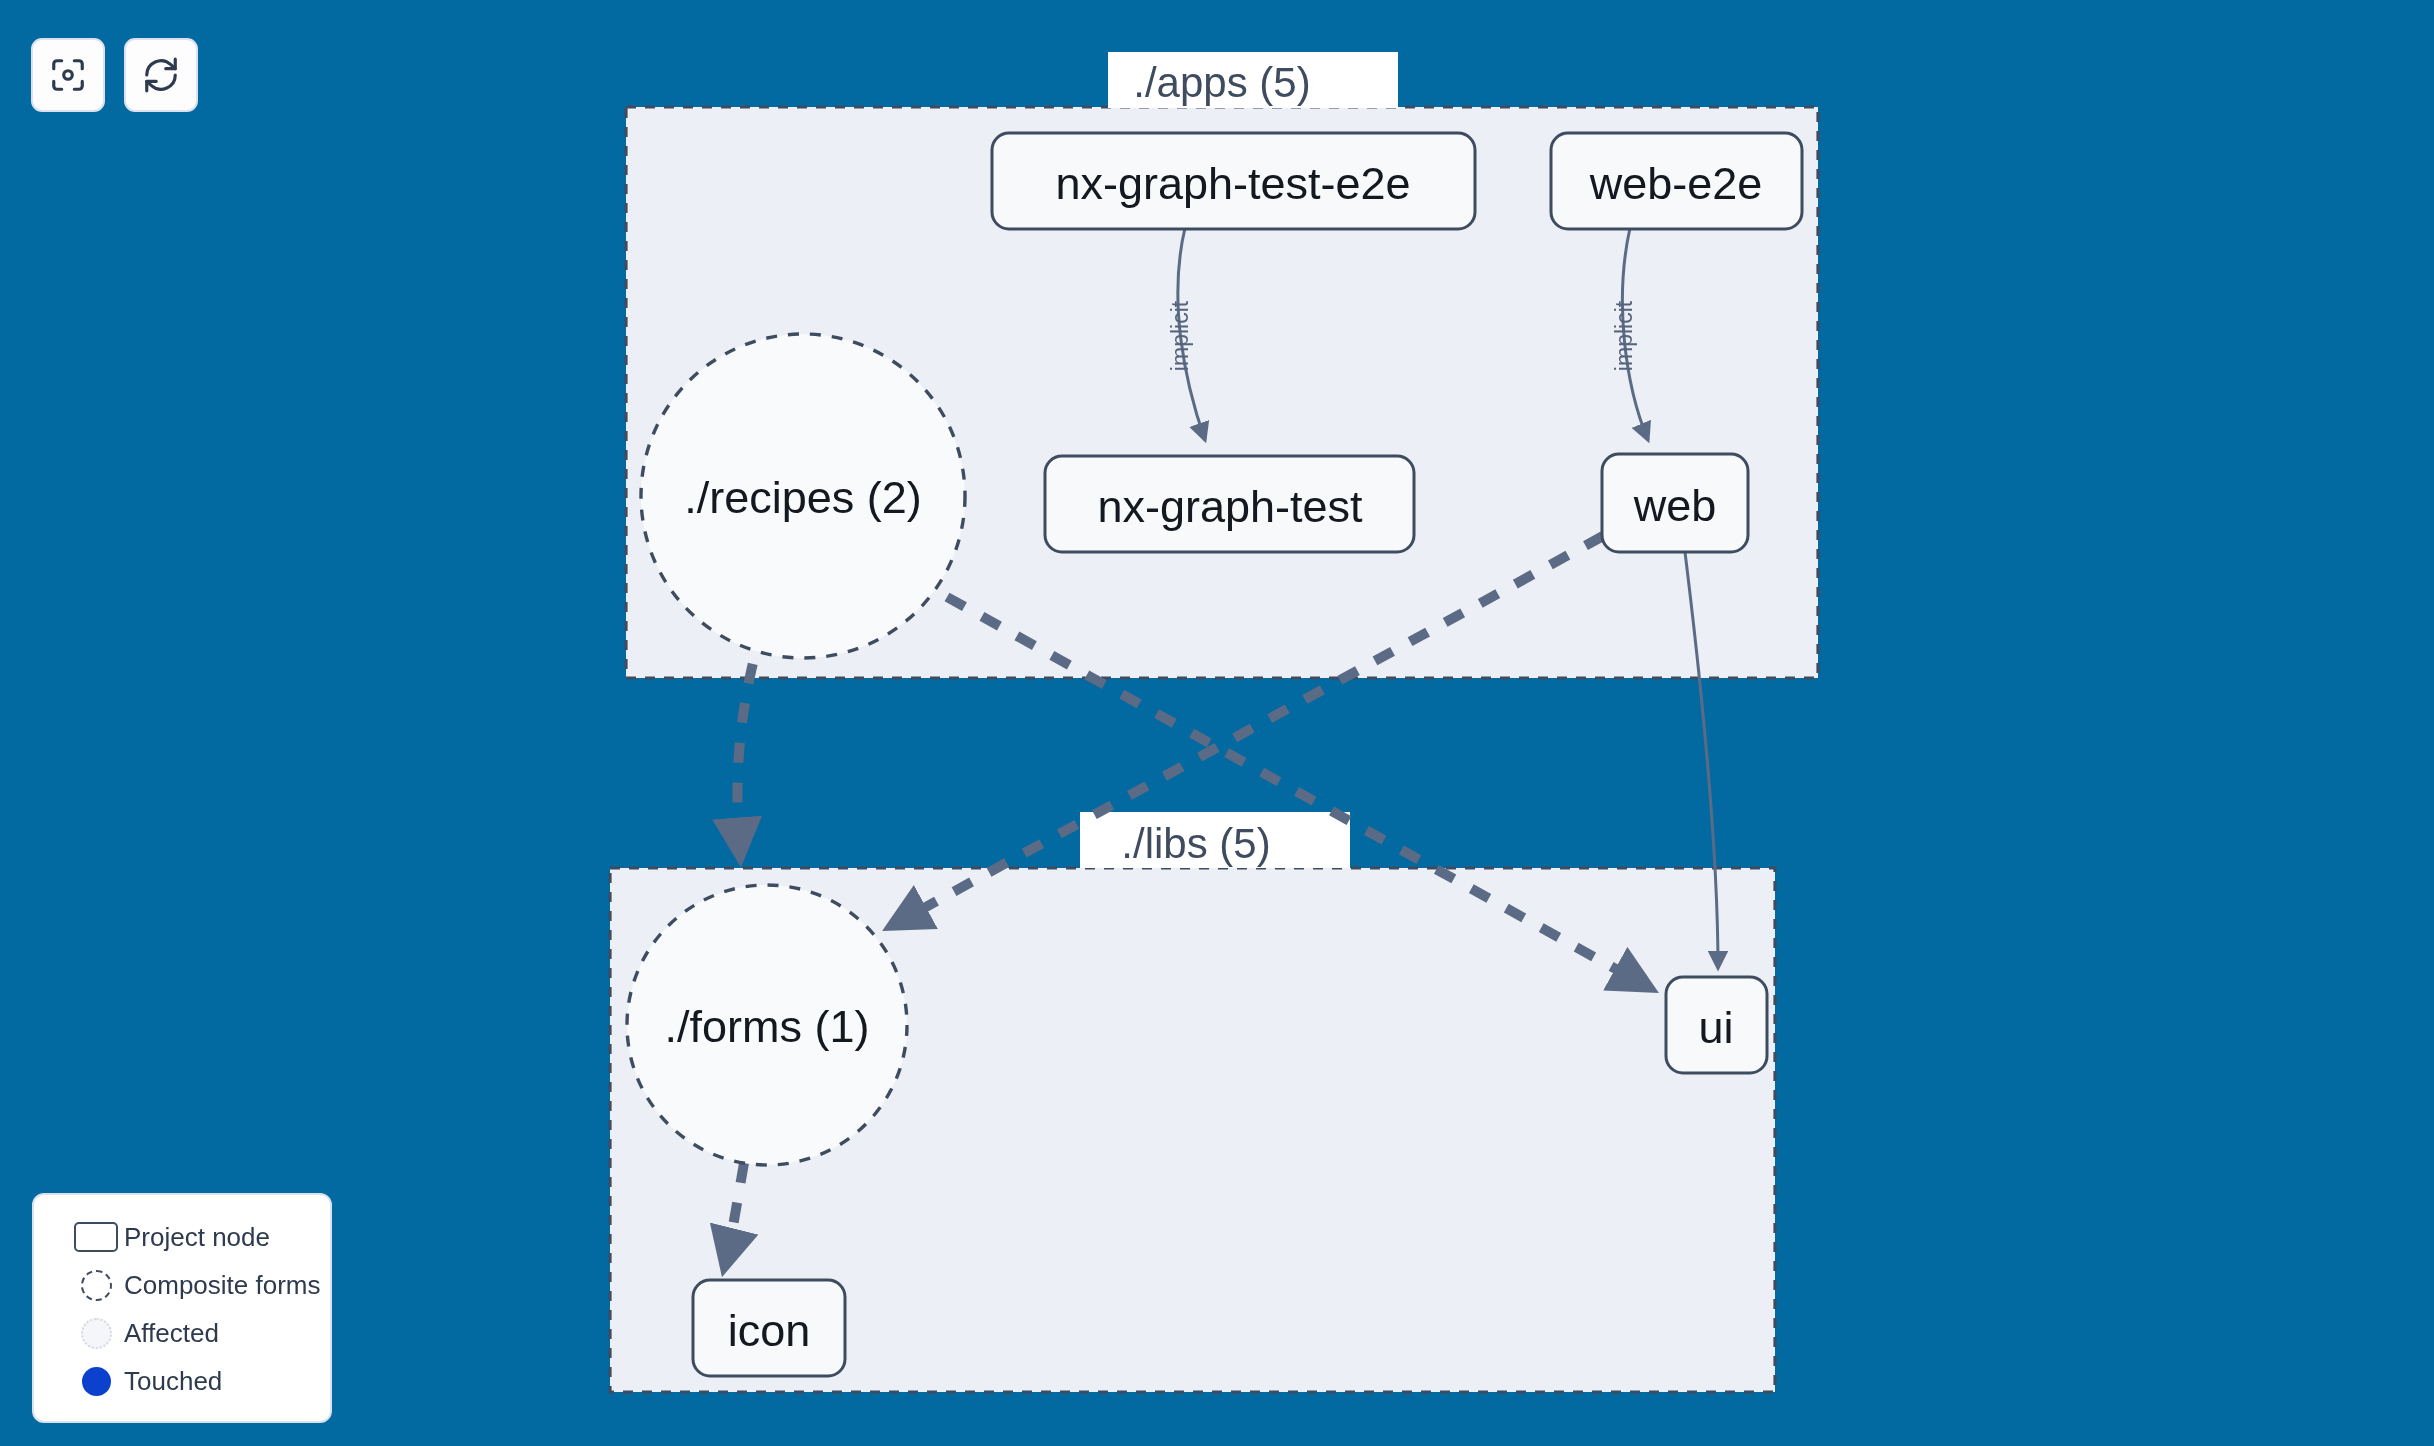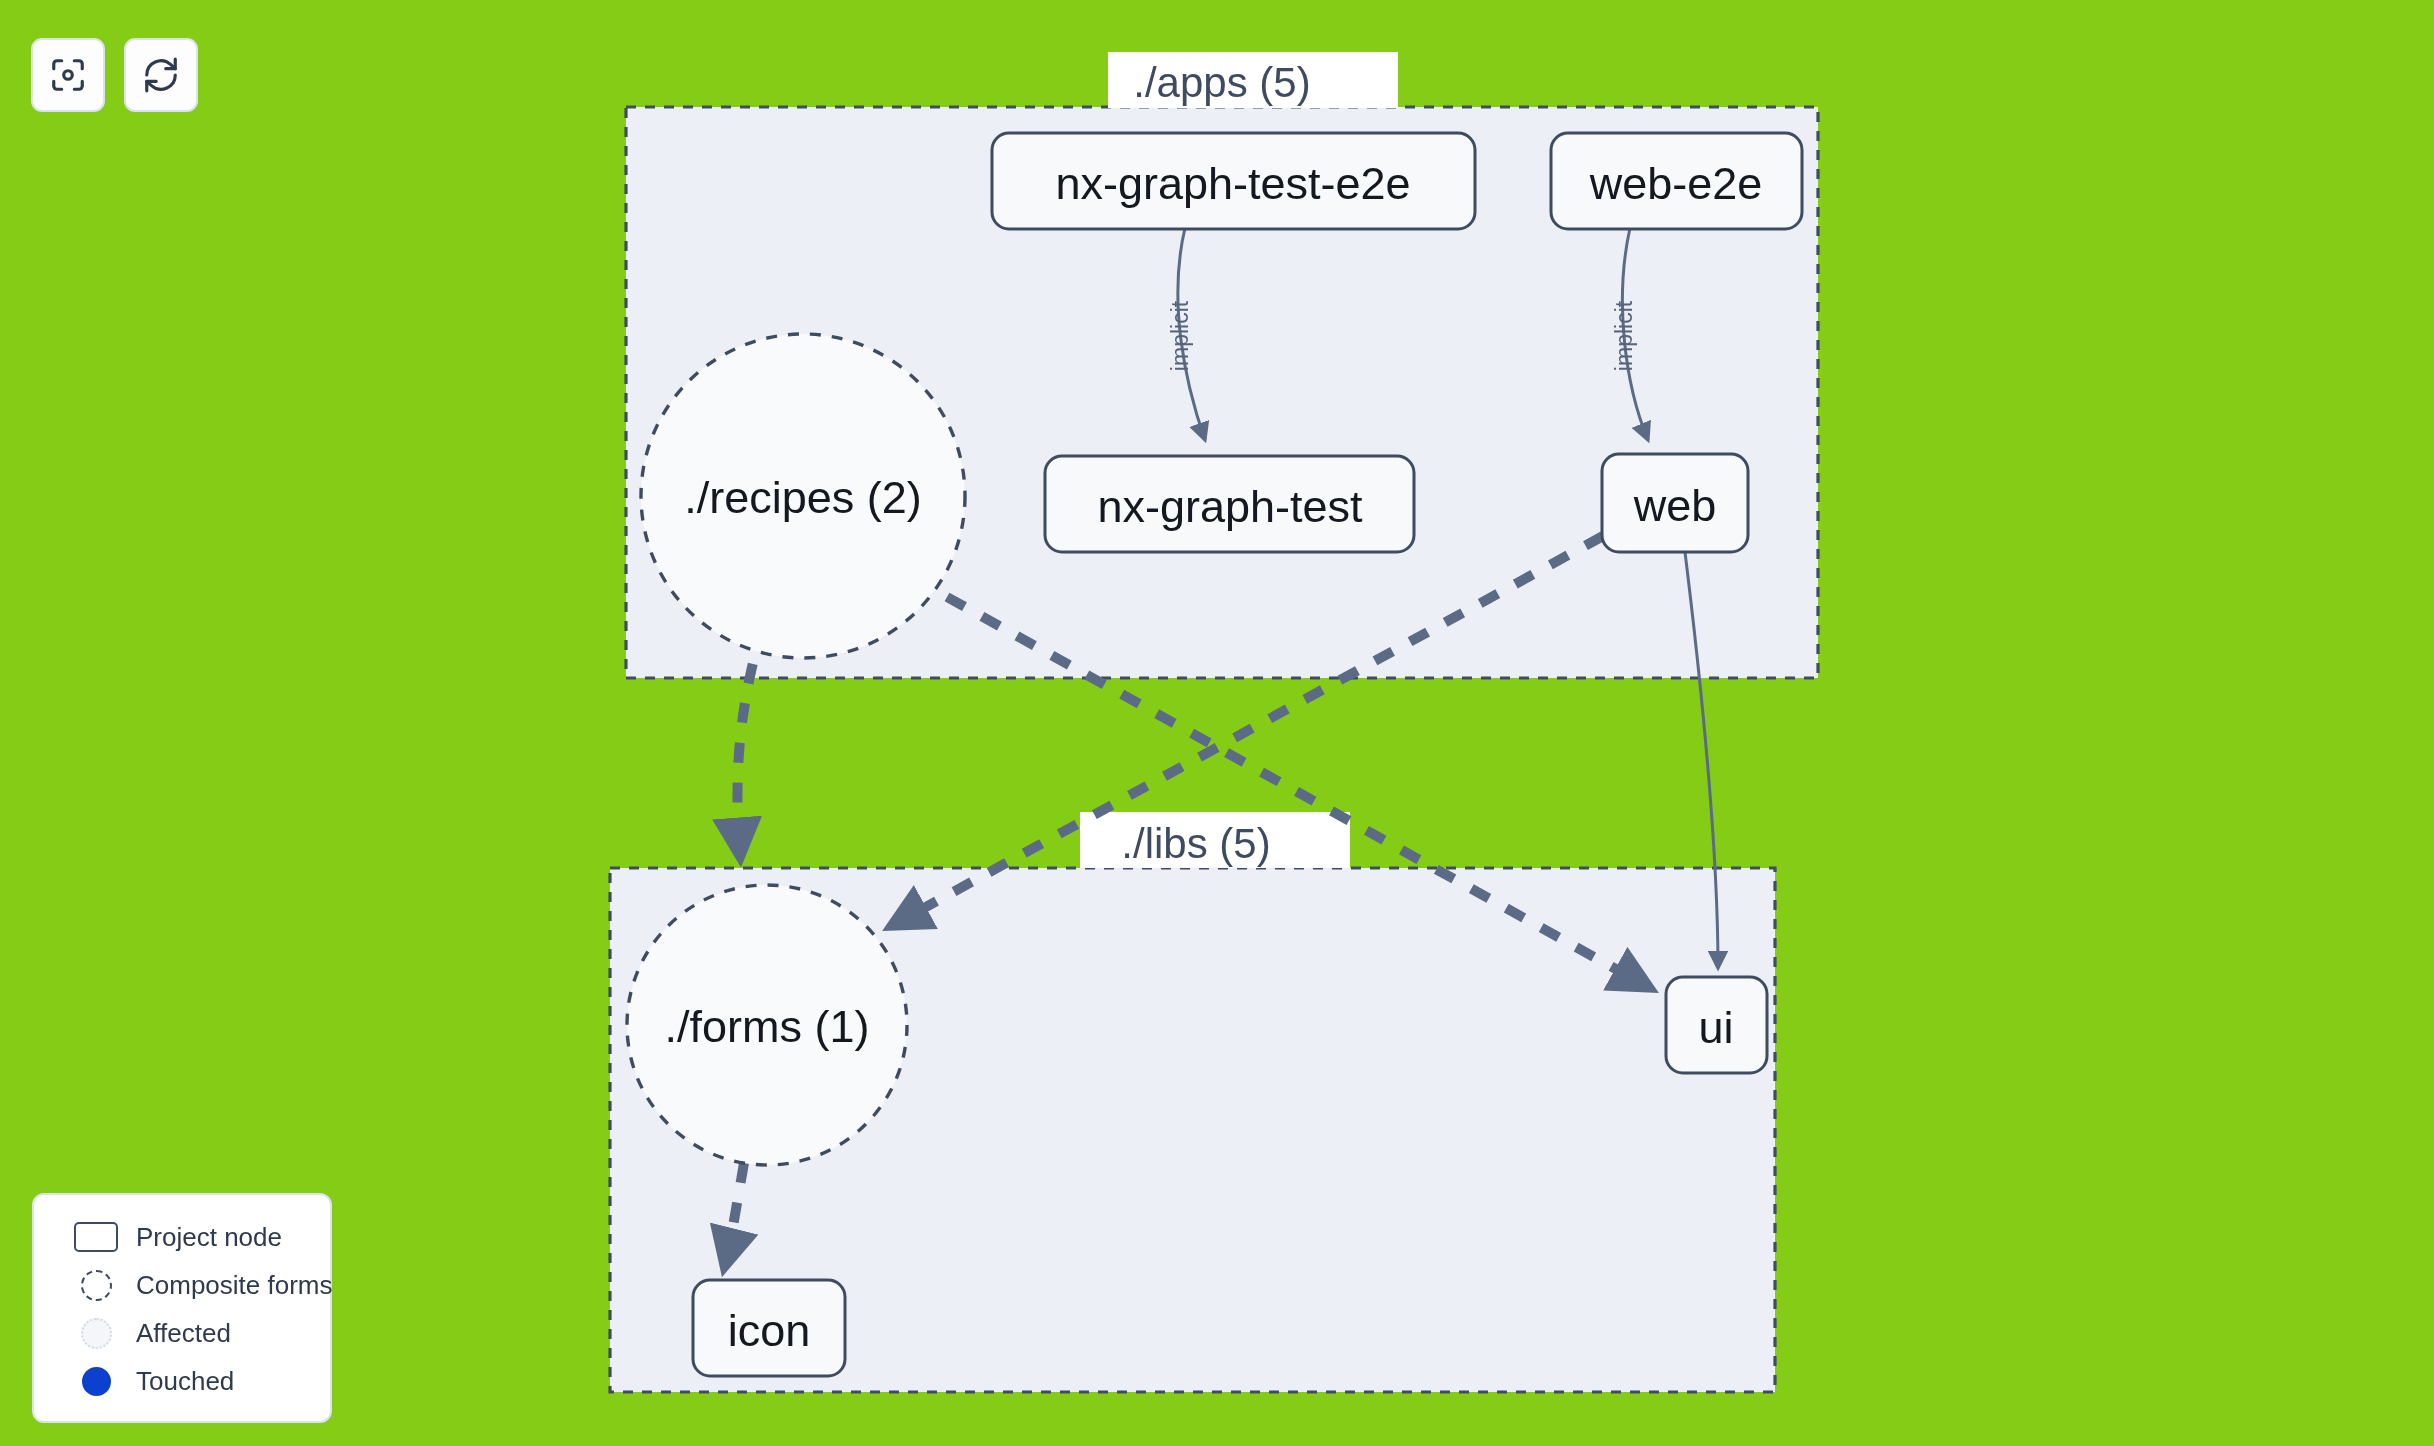--- a/index.html
+++ b/index.html
@@ -5,21 +5,21 @@
   html, body {
     margin: 0;
     padding: 0;
     background: #ffffff;
     font-family: "Liberation Sans", sans-serif;
   }
   #app {
     position: relative;
     width: 2434px;
     height: 1446px;
-    background: #84cc16;
+    background: #0369a1;
     overflow: hidden;
   }
   
   .card-frame {
     position: absolute;
     left: -12px;
     top: -12px;
     width: 2458px;
     height: 1470px;
     border: 3px solid #e6eaf2;
@@ -120,21 +120,21 @@
     border-radius: 12px;
     background: #ffffff;
     padding: 18px 20px 16px 24px;
     box-sizing: border-box;
     z-index: 30;
   }
   .legend-row {
     display: flex;
     align-items: center;
     height: 48px;
-    gap: 18px;
+    gap: 6px;
     padding-left: 16px;
   }
   .legend-swatch {
     width: 44px;
     height: 34px;
     flex: 0 0 44px;
     display: flex;
     align-items: center;
     justify-content: center;
   }

